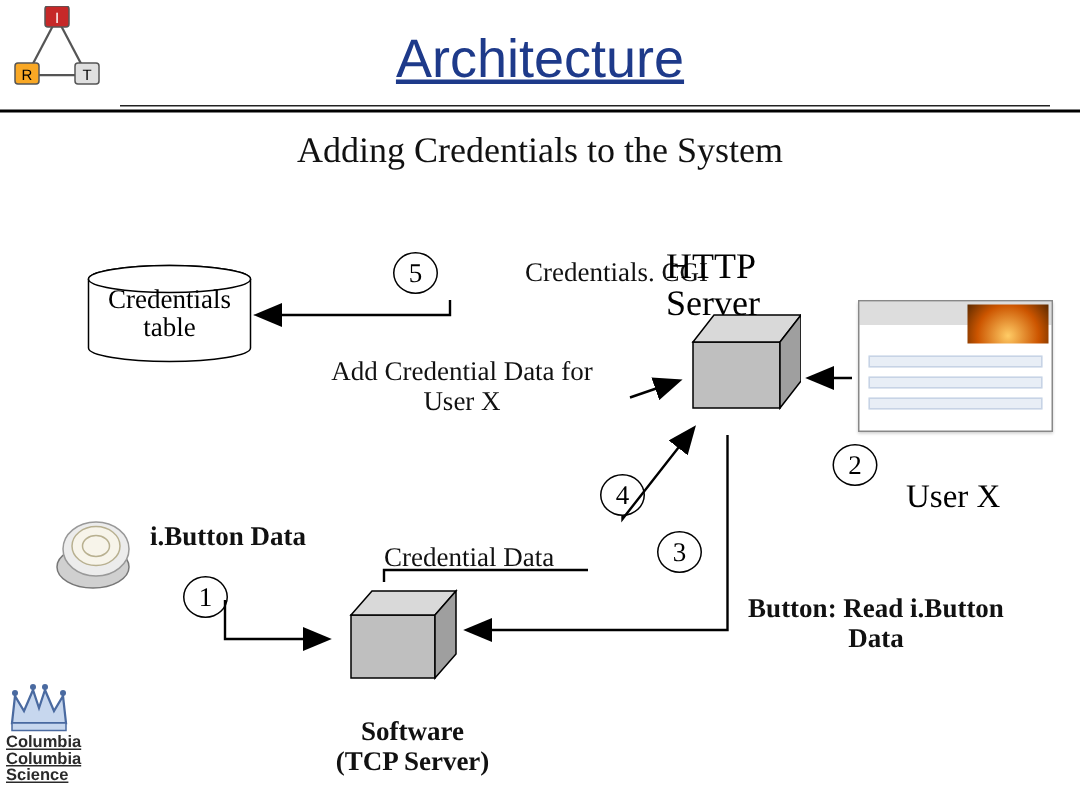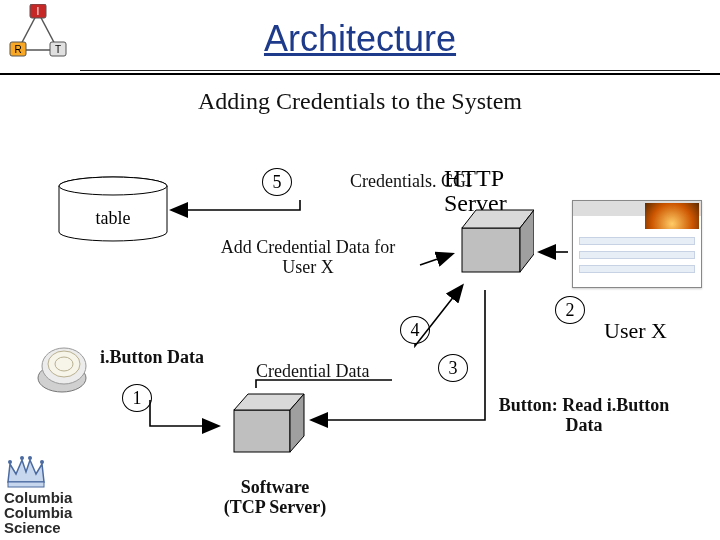--- a/index.html
+++ b/index.html
@@ -140,21 +140,21 @@
   .columbia {
     position: absolute;
     left: 4px;
     top: 450px;
     width: 106px;
     text-align: left;
   }
   .columbia .crown {
     width: 44px; height: 40px; display: block;
   }
-  .columbia .t1 { font-family: Arial, sans-serif; font-weight: bold; font-size: 15px; color:#2a2a2a; line-height:1.0; }
+  .columbia .t1 { font-family: Arial, sans-serif; font-weight: bold; font-size: 11px; color:#2a2a2a; line-height:1.0;text-decoration:underline; }
   svg.arrows { position:absolute; left:0; top:0; pointer-events:none; }
 </style>
 </head>
 <body>
 
 <div class="irt-logo">
   <svg width="60" height="58" viewBox="0 0 60 58">
     <line x1="30" y1="8" x2="10" y2="46" stroke="#555" stroke-width="1.5"></line>
     <line x1="30" y1="8" x2="50" y2="46" stroke="#555" stroke-width="1.5"></line>
     <line x1="10" y1="46" x2="50" y2="46" stroke="#555" stroke-width="1.5"></line>
@@ -173,21 +173,21 @@
 
 <div class="subtitle">Adding Credentials to the System</div>
 
 <div class="db">
   <svg width="110" height="66" viewBox="0 0 110 66">
     <ellipse cx="55" cy="10" rx="54" ry="9" fill="#fff" stroke="#000"></ellipse>
     <path d="M1 10 V56 A54 9 0 0 0 109 56 V10" fill="#fff" stroke="#000"></path>
     <ellipse cx="55" cy="10" rx="54" ry="9" fill="#fff" stroke="#000"></ellipse>
   </svg>
   <div class="label">
-    <br>
+    <span>Credentials</span><br>
     <span>table</span>
   </div>
 </div>
 
 <div class="step" style="left:262px; top:168px;">5</div>
 <div class="step" style="left:555px; top:296px;">2</div>
 <div class="step" style="left:400px; top:316px;">4</div>
 <div class="step" style="left:438px; top:354px;">3</div>
 <div class="step" style="left:122px; top:384px;">1</div>
 

